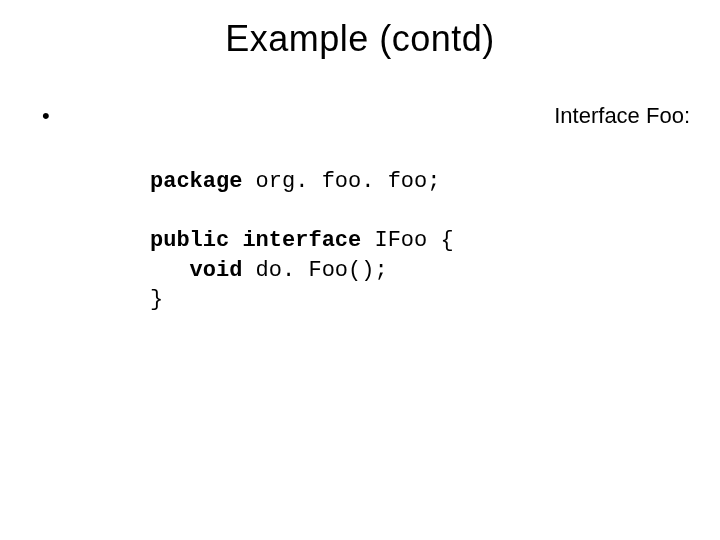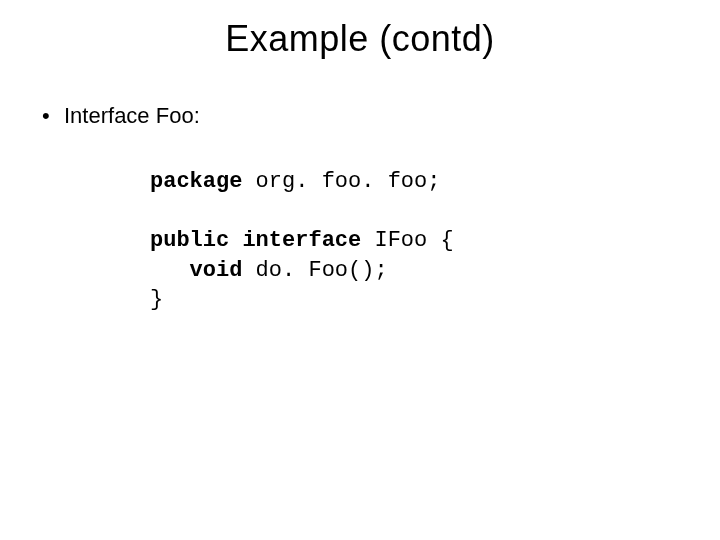--- a/index.html
+++ b/index.html
@@ -24,20 +24,21 @@
     padding-top: 18px;
     letter-spacing: 0.5px;
   }
   .body {
     padding: 42px 30px 0 30px;
   }
   ul.bullets {
     list-style: none;
     padding: 0;
     margin: 0;
+    text-align: right;
   }
   ul.bullets li {
     position: relative;
     padding-left: 34px;
     font-size: 22px;
     line-height: 1.3;
   }
   ul.bullets li::before {
     content: "•";
     position: absolute;

